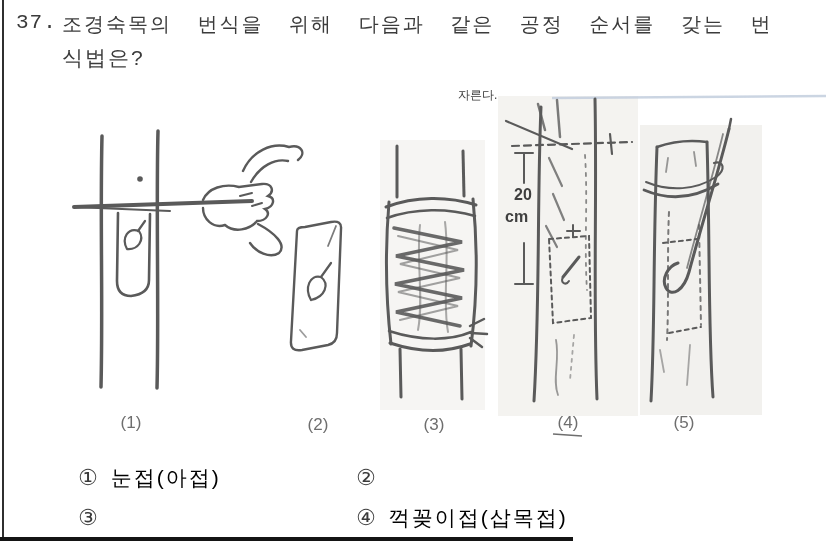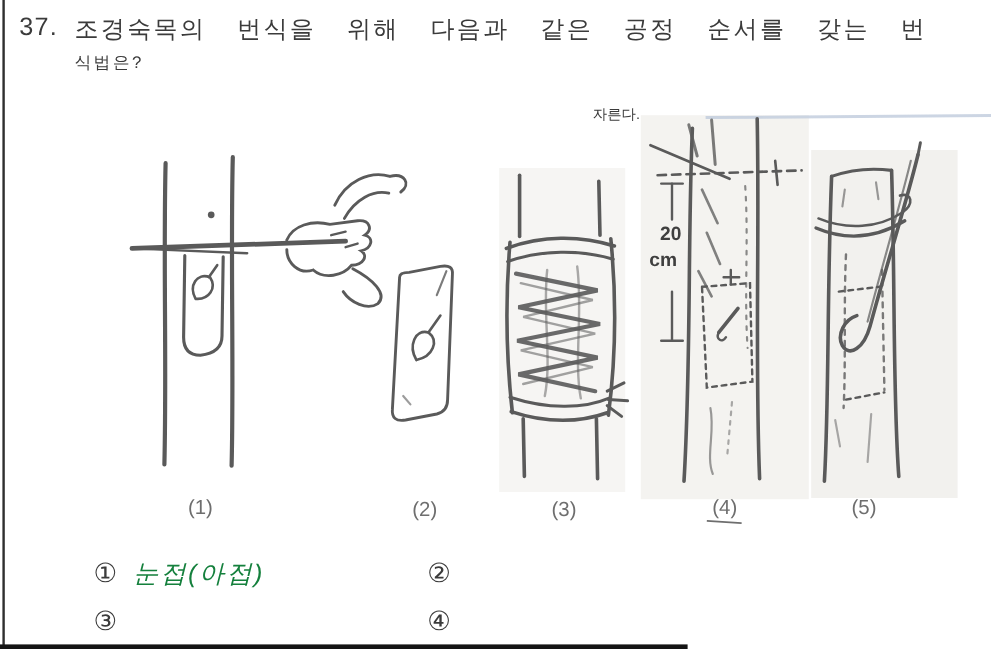--- a/index.html
+++ b/index.html
@@ -5,43 +5,43 @@
   html,body{margin:0;padding:0;background:#e9e9e9;}
   #stage{
     position:relative;width:826px;height:541px;background:#ffffff;
     font-family:"Liberation Sans","DejaVu Sans",sans-serif;
     color:#3f3f3f;overflow:hidden;
   }
   .left-border{position:absolute;left:2px;top:0;width:2px;height:541px;background:#2f2f2f;}
   .bottom-bar{position:absolute;left:0;top:537px;width:573px;height:4px;background:#141414;}
 
   .q-number{
-    position:absolute;left:16px;top:11px;font-size:21px;letter-spacing:1px;color:#3b3b3b;
+    position:absolute;left:16px;top:11px;font-size:21px;letter-spacing:1px;color:#3b3b3b;font-family:Liberation Mono, monospace;
   }
   .q-line1{
     position:absolute;left:62px;top:11px;width:740px;font-size:20px;color:#3b3b3b;
     letter-spacing:2px;word-spacing:18px;white-space:nowrap;
   }
   .q-line2{
-    position:absolute;left:62px;top:44px;font-size:14px;color:#3b3b3b;letter-spacing:2px;
+    position:absolute;left:62px;top:44px;font-size:21px;color:#3b3b3b;letter-spacing:2px;
   }
 
-  .figure-wrap{position:absolute;left:0;top:85px;width:664px;height:372px;margin-left:36px;}
+  .figure-wrap{position:absolute;left:0;top:85px;width:664px;height:372px;}
   svg text{font-family:"Liberation Sans","DejaVu Sans",sans-serif;}
   .panel-label{font-size:17px;fill:#6e6e6e;}
   .cut-label{font-size:12px;fill:#3a3a3a;}
   .measure-text{font-size:16px;font-weight:bold;fill:#3f3f3f;}
 
   .options{position:absolute;left:0;top:458px;width:700px;}
   .opt{
     position:absolute;display:flex;align-items:center;gap:13px;height:32px;
     cursor:default;
   }
   .opt-marker{font-size:22px;color:#3b3b3b;line-height:1;}
-  .opt-label{font-size:21px;color:#15803d;letter-spacing:2px;font-style:italic;}
+  .opt-label{font-size:21px;color:#000000;letter-spacing:2px;}
   .opt-1{left:78px;top:4px;}
   .opt-2{left:356px;top:4px;}
   .opt-3{left:78px;top:44px;}
   .opt-4{left:356px;top:44px;}
 </style>
 </head>
 <body>
 
 <div id="stage">
 
@@ -158,17 +158,18 @@
       <span class="opt-label">눈접(아접)</span>
     </div>
     <div class="opt opt-2">
       <span class="opt-marker">②</span>
     </div>
     <div class="opt opt-3">
       <span class="opt-marker">③</span>
     </div>
     <div class="opt opt-4">
       <span class="opt-marker">④</span>
+      <span class="opt-label">꺽꽂이접(삽목접)</span>
     </div>
   </div>
 
   <div class="bottom-bar"></div>
 </div>
 
 </body></html>

